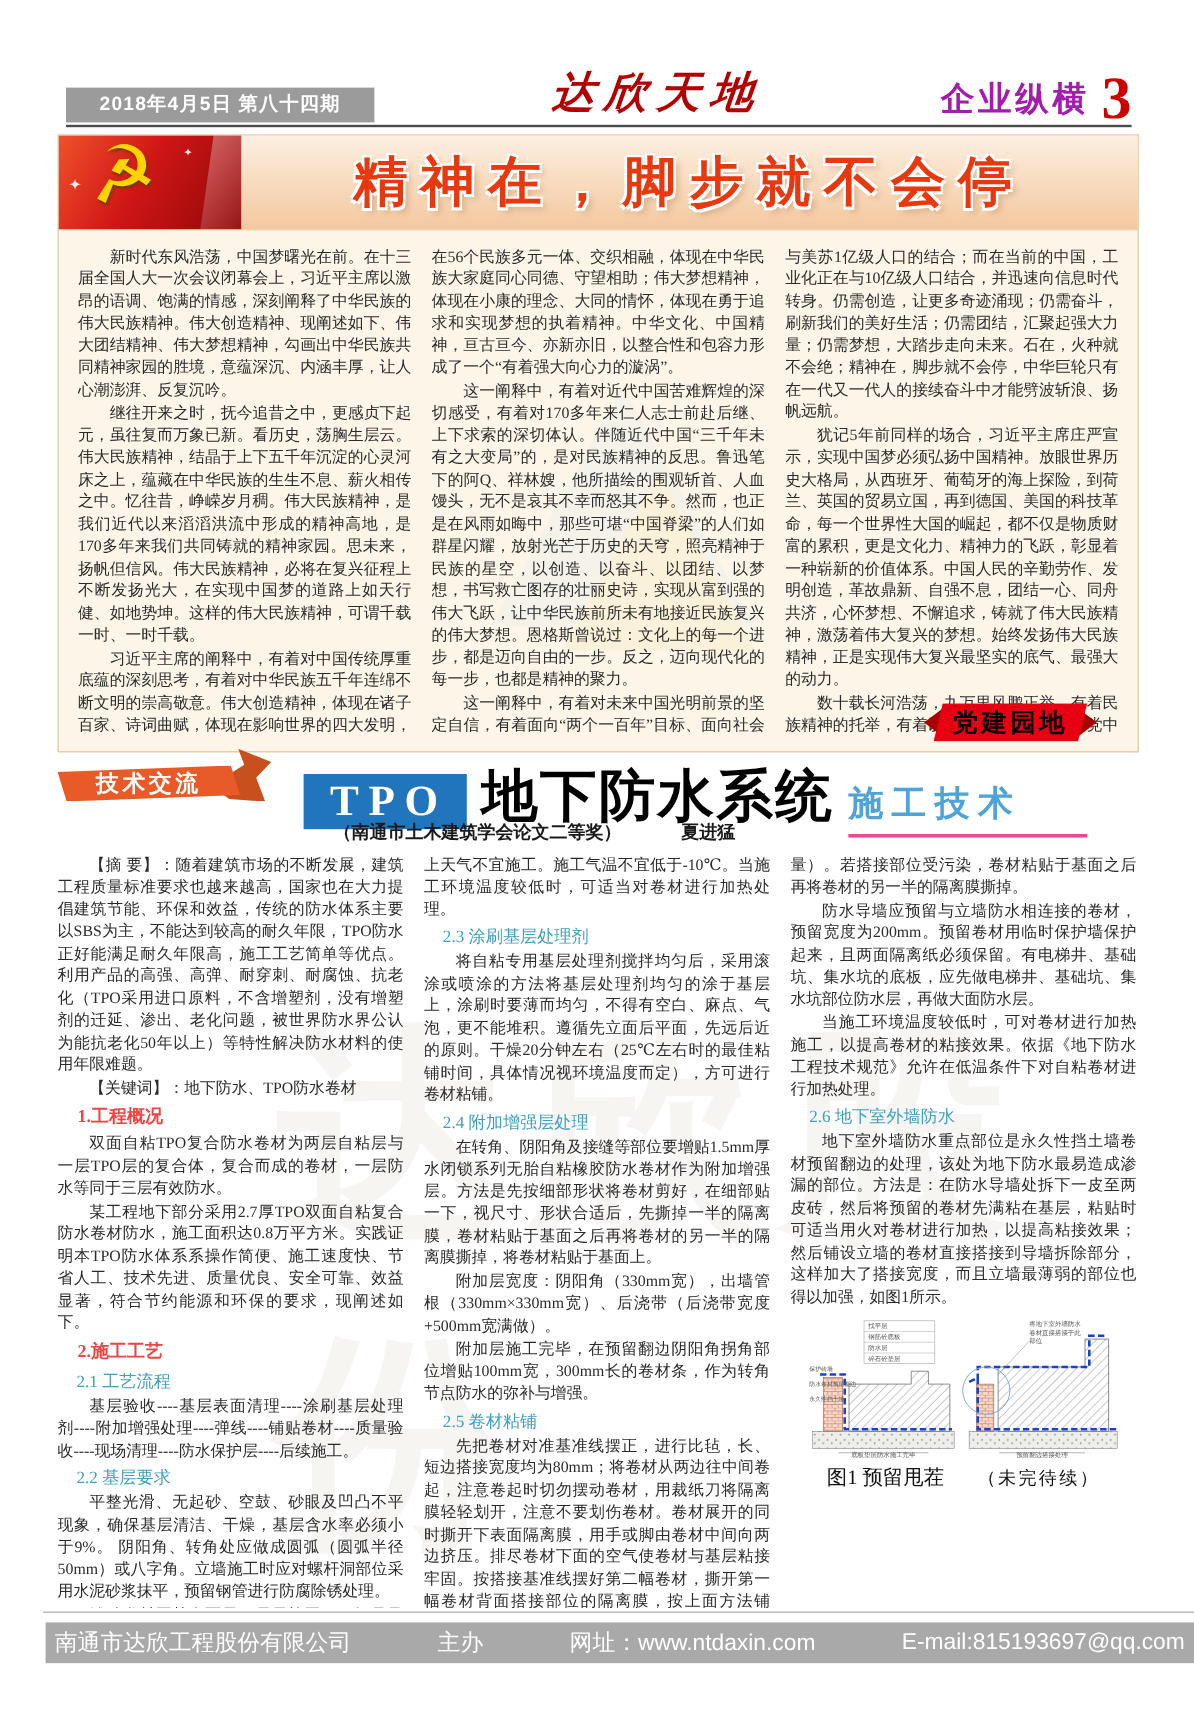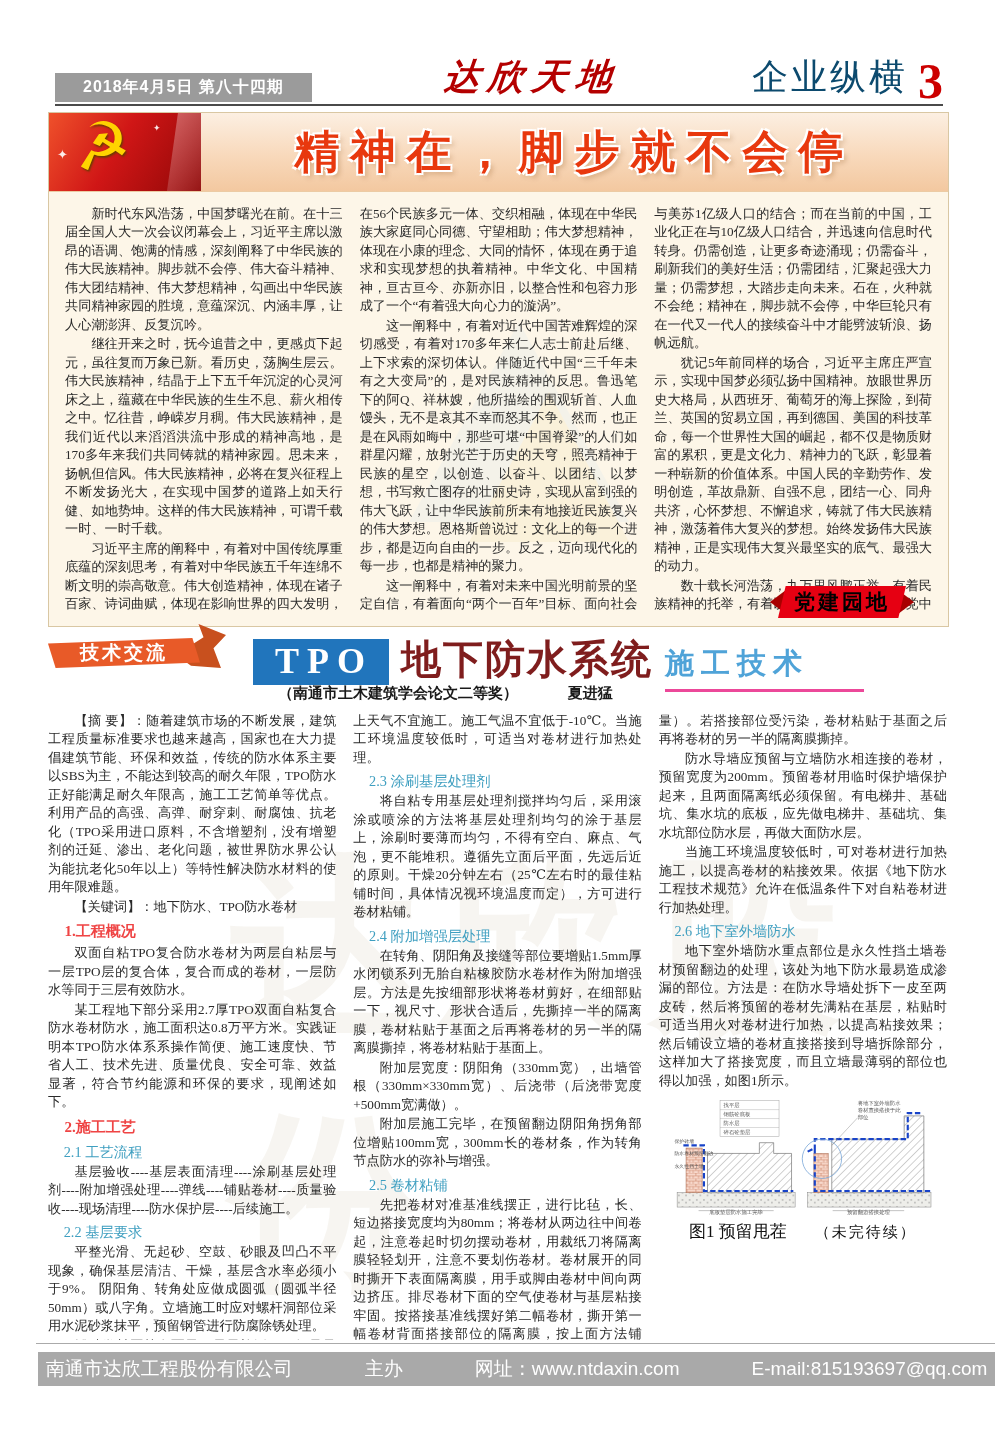--- a/index.html
+++ b/index.html
@@ -7,21 +7,21 @@
         font-family:"Liberation Serif","DejaVu Serif",serif;color:#2a2a2a;}
 
   
   .masthead{position:absolute;top:54px;left:55px;right:52px;height:48px;
             display:flex;align-items:flex-end;justify-content:space-between;}
   .date-box{background:#9b9b9b;color:#fff;font-family:"Liberation Sans",sans-serif;
             font-weight:bold;font-size:16px;padding:4px 28px;letter-spacing:1px;}
   .paper-name{color:#b40000;font-size:36px;font-weight:bold;font-style:italic;
               letter-spacing:8px;transform:skewX(-6deg);font-family:"DejaVu Serif",serif;}
   .mast-right{display:flex;align-items:flex-end;gap:10px;}
-  .section-name{font-size:36px;font-weight:normal;color:#0c4a6e;letter-spacing:3px;}
+  .section-name{font-size:28px;font-weight:bold;color:#a21caf;letter-spacing:3px;}
   .page-num{color:#cc0000;font-size:50px;font-weight:bold;line-height:.85;}
   .mast-rule{position:absolute;top:104px;left:55px;right:52px;height:2px;background:#4a4a4a;}
 
   
   .article1{position:absolute;top:112px;left:48px;width:899px;height:513px;
             border:1px solid #d9c7a3;background:#fdf6e8;}
   .banner{position:relative;height:78px;display:flex;
           background:linear-gradient(180deg,#fcefe2 0%,#f8d9bb 55%,#f3c8a0 100%);
           border-bottom:1px solid #eccba4;}
   .emblem{position:relative;width:152px;height:100%;overflow:hidden;
@@ -57,21 +57,21 @@
   
   .a2-head{position:absolute;top:632px;left:48px;width:899px;height:74px;}
   .ribbon{position:absolute;left:0;top:6px;width:152px;height:30px;background:#e85a28;color:#fff;
           font-size:19px;font-weight:bold;letter-spacing:3px;display:flex;align-items:center;justify-content:center;
           clip-path:polygon(0 18%,95% 0,100% 82%,5% 100%);font-family:"DejaVu Sans",sans-serif;z-index:2;}
   .ribbon-arrow{position:absolute;left:128px;top:-8px;width:50px;height:44px;background:#c8501e;
                 clip-path:polygon(0 70%,55% 30%,45% 0,100% 25%,75% 55%,90% 100%,30% 95%);z-index:1;}
   .a2-title{position:absolute;left:205px;top:0px;display:flex;align-items:baseline;gap:12px;white-space:nowrap;}
   .tpo-box{background:#2175bc;color:#fff;font-size:36px;font-weight:bold;letter-spacing:8px;
            padding:1px 16px 3px 22px;}
-  .t-main{color:#7f1d1d;font-size:40px;font-weight:900;letter-spacing:2px;font-family:"DejaVu Sans",sans-serif;}
+  .t-main{color:#000000;font-size:47px;font-weight:900;letter-spacing:2px;font-family:"DejaVu Sans",sans-serif;}
   .t-sub{color:#4fa3d8;font-size:29px;font-weight:bold;letter-spacing:7px;
          border-bottom:3px solid #ec4899;padding:0 55px 5px 0;font-family:"DejaVu Sans",sans-serif;}
   .byline{position:absolute;left:230px;top:52px;font-size:15px;font-weight:bold;color:#1a1a1a;}
   .byline .award{margin-right:46px;}
 
   
   .a2-body{position:absolute;top:712px;left:48px;width:899px;height:628px;display:flex;gap:17px;}
   .a2-body .col{flex:1;overflow:hidden;font-size:13.2px;line-height:1.40;text-align:justify;}
   .wm2{position:absolute;top:820px;left:230px;font-size:190px;color:rgba(180,160,120,.10);
        font-weight:bold;letter-spacing:20px;z-index:0;pointer-events:none;font-family:"DejaVu Sans",sans-serif;}
@@ -119,21 +119,21 @@
         <span class="sp2">✦</span>
       </div>
       <h1 class="a1-title">精神在，脚步就不会停</h1>
     </div>
     <div class="a1-body">
       <div class="wm1">
           <div class="t1"></div>
           <div class="t2"></div>
         </div>
       <div class="col">
-          <div class="blk p">新时代东风浩荡，中国梦曙光在前。在十三届全国人大一次会议闭幕会上，习近平主席以激昂的语调、饱满的情感，深刻阐释了中华民族的伟大民族精神。脚步就不会停、伟大奋斗精神、伟大团结精神、伟大梦想精神，勾画出中华民族共同精神家园的胜境，意蕴深沉、内涵丰厚，让人心潮澎湃、反复沉吟。</div>
+          <div class="blk p">新时代东风浩荡，中国梦曙光在前。在十三届全国人大一次会议闭幕会上，习近平主席以激昂的语调、饱满的情感，深刻阐释了中华民族的伟大民族精神。伟大创造精神、现阐述如下、伟大团结精神、伟大梦想精神，勾画出中华民族共同精神家园的胜境，意蕴深沉、内涵丰厚，让人心潮澎湃、反复沉吟。</div>
           <div class="blk p">继往开来之时，抚今追昔之中，更感贞下起元，虽往复而万象已新。看历史，荡胸生层云。伟大民族精神，结晶于上下五千年沉淀的心灵河床之上，蕴藏在中华民族的生生不息、薪火相传之中。忆往昔，峥嵘岁月稠。伟大民族精神，是我们近代以来滔滔洪流中形成的精神高地，是170多年来我们共同铸就的精神家园。思未来，扬帆但信风。伟大民族精神，必将在复兴征程上不断发扬光大，在实现中国梦的道路上如天行健、如地势坤。这样的伟大民族精神，可谓千载一时、一时千载。</div>
           <div class="blk p">习近平主席的阐释中，有着对中国传统厚重底蕴的深刻思考，有着对中华民族五千年连绵不断文明的崇高敬意。伟大创造精神，体现在诸子百家、诗词曲赋，体现在影响世界的四大发明，体现在有形的无形的文化遗存；伟大奋斗精神，体现在大好河山、辽阔海疆、广袤良田，体现在中国人民千百年来的生产生活、日用伦常；伟大团结精神，体现</div>
         </div>
       <div class="col">
           <div class="blk pc">在56个民族多元一体、交织相融，体现在中华民族大家庭同心同德、守望相助；伟大梦想精神，体现在小康的理念、大同的情怀，体现在勇于追求和实现梦想的执着精神。中华文化、中国精神，亘古亘今、亦新亦旧，以整合性和包容力形成了一个“有着强大向心力的漩涡”。</div>
           <div class="blk p">这一阐释中，有着对近代中国苦难辉煌的深切感受，有着对170多年来仁人志士前赴后继、上下求索的深切体认。伴随近代中国“三千年未有之大变局”的，是对民族精神的反思。鲁迅笔下的阿Q、祥林嫂，他所描绘的围观斩首、人血馒头，无不是哀其不幸而怒其不争。然而，也正是在风雨如晦中，那些可堪“中国脊梁”的人们如群星闪耀，放射光芒于历史的天穹，照亮精神于民族的星空，以创造、以奋斗、以团结、以梦想，书写救亡图存的壮丽史诗，实现从富到强的伟大飞跃，让中华民族前所未有地接近民族复兴的伟大梦想。恩格斯曾说过：文化上的每一个进步，都是迈向自由的一步。反之，迈向现代化的每一步，也都是精神的聚力。</div>
           <div class="blk p">这一阐释中，有着对未来中国光明前景的坚定自信，有着面向“两个一百年”目标、面向社会主义现代化强国进军的满腔激情。新时代气象万千，新征程任重道远。有人这样总结，现代化的第一个阶段是工业化与欧洲千万级人口的结合，第二个阶段是工业化</div>
         </div>
       <div class="col">
           <div class="blk pc">与美苏1亿级人口的结合；而在当前的中国，工业化正在与10亿级人口结合，并迅速向信息时代转身。仍需创造，让更多奇迹涌现；仍需奋斗，刷新我们的美好生活；仍需团结，汇聚起强大力量；仍需梦想，大踏步走向未来。石在，火种就不会绝；精神在，脚步就不会停，中华巨轮只有在一代又一代人的接续奋斗中才能劈波斩浪、扬帆远航。</div>

